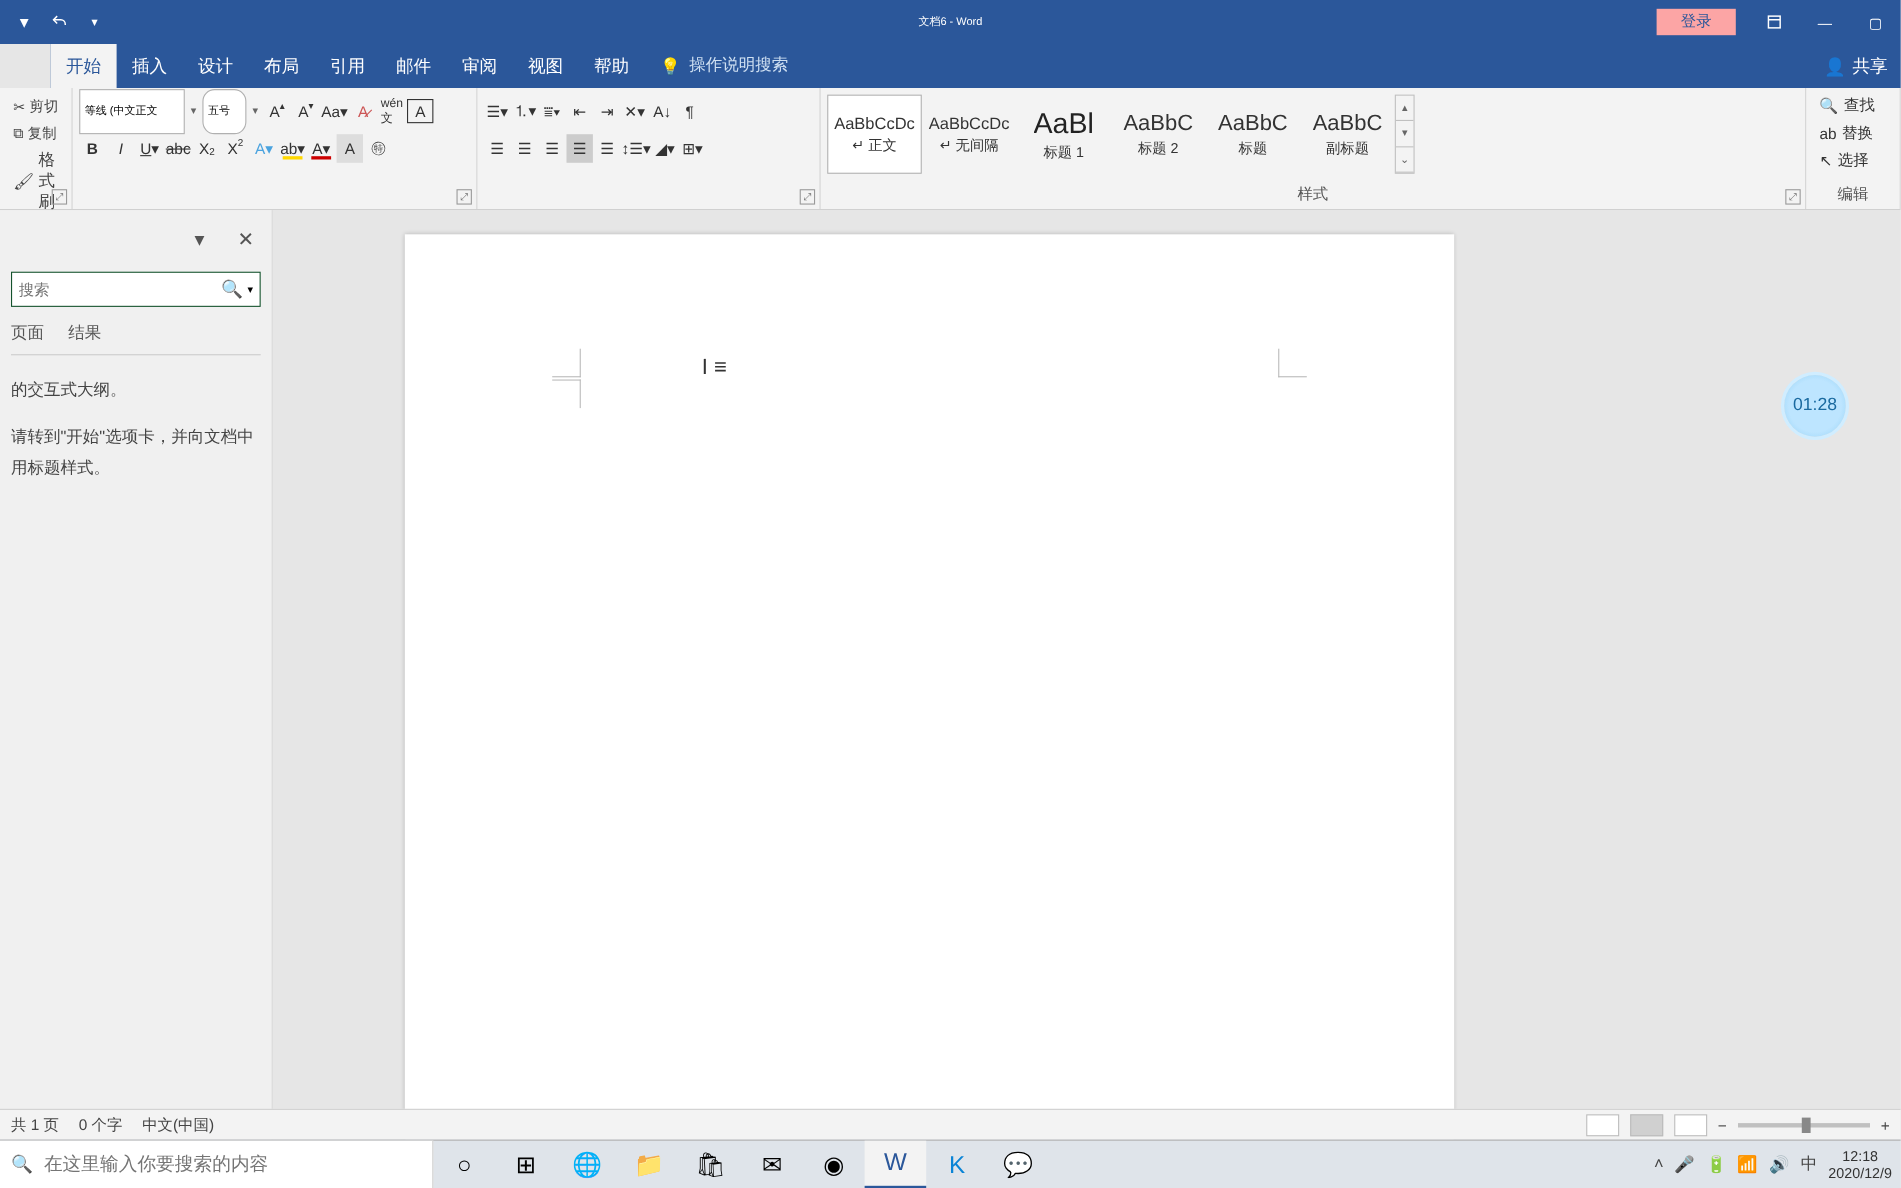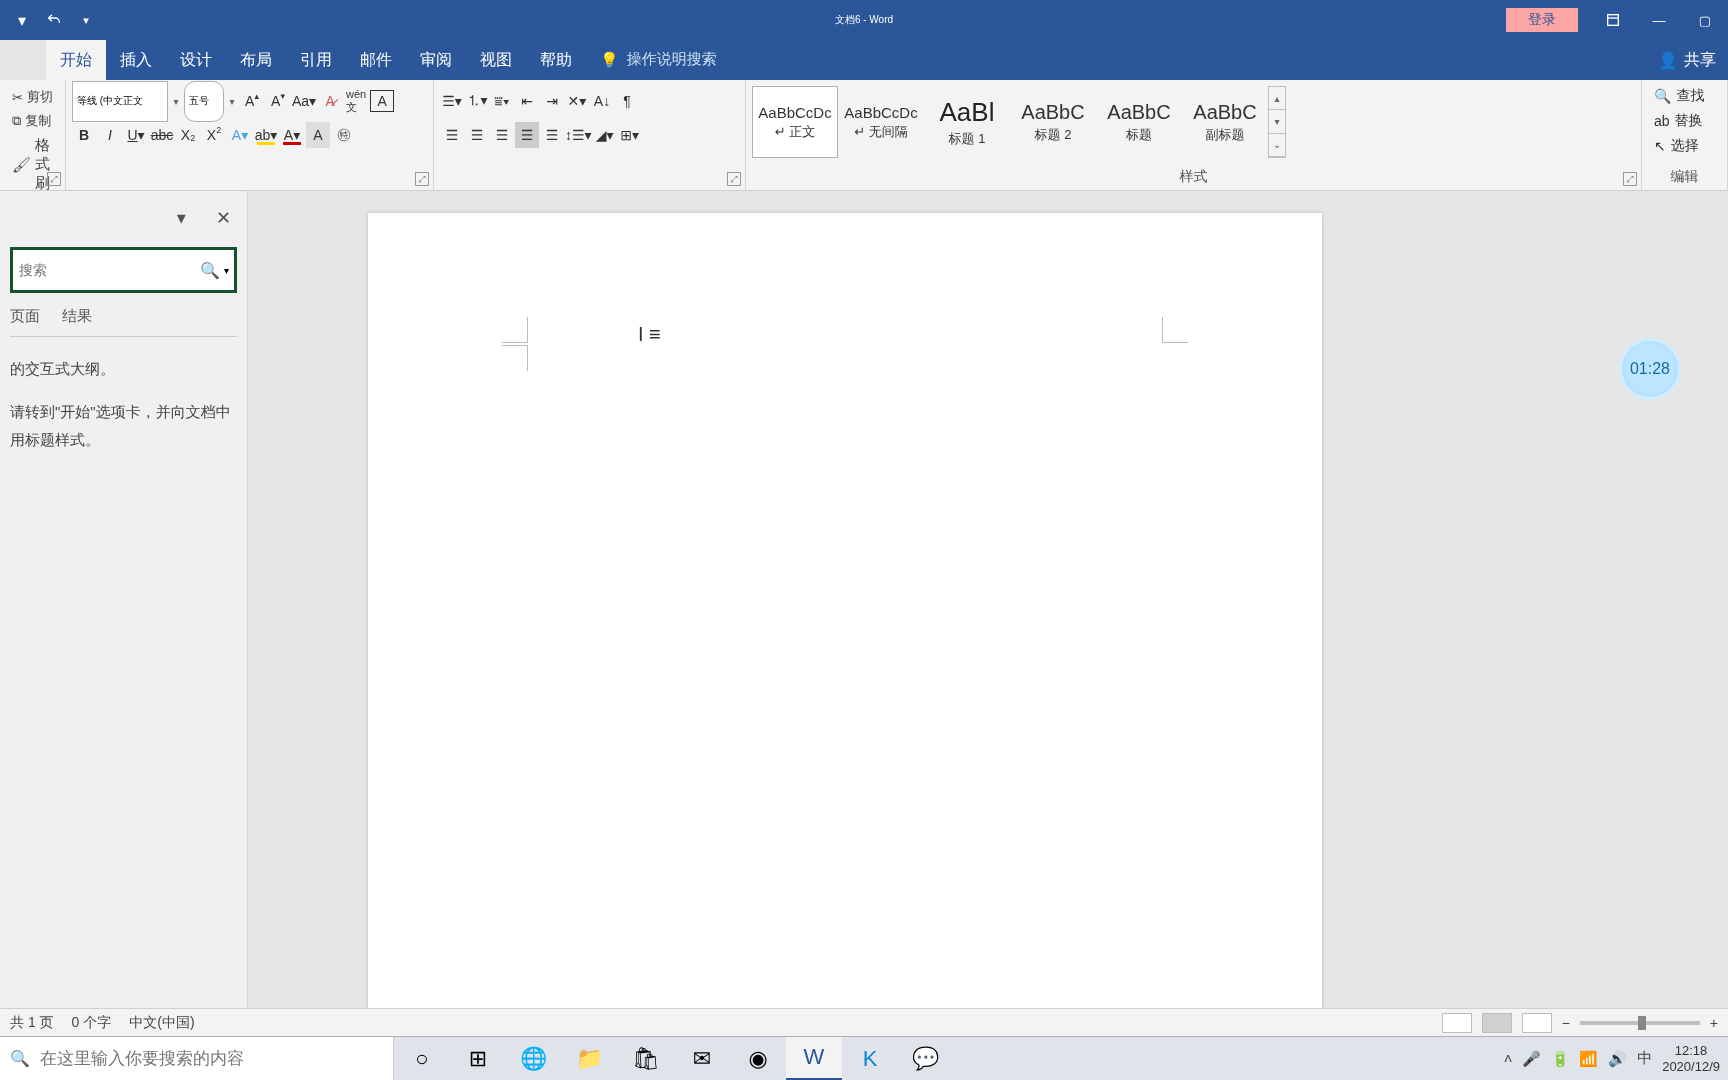--- a/index.html
+++ b/index.html
@@ -59,21 +59,21 @@
 .style-scroll div{flex:1;display:flex;align-items:center;justify-content:center;font-size:10px;color:#666;border-bottom:1px solid #c0c0c0;}
 
 
 .edit-col{display:flex;flex-direction:column;gap:1px;}
 .edit-item{display:flex;align-items:center;gap:5px;font-size:14px;color:#333;padding:3px 6px;}
 
 
 .main{position:absolute;top:191px;left:0;right:0;bottom:44px;display:flex;}
 .navpane{width:248px;background:#f0f0f0;border-right:1px solid #d6d6d6;padding:0 10px;overflow:hidden;}
 .nav-close{display:flex;justify-content:flex-end;gap:30px;padding:16px 6px 10px;color:#555;font-size:18px;}
-.nav-search{border:3px solid #14532d;background:#fff;height:46px;display:flex;align-items:center;padding:0 6px;margin:8px 0 14px 0;}
+.nav-search{border:1px solid #14532d;background:#fff;height:32px;display:flex;align-items:center;padding:0 6px;margin:8px 0 14px 0;}
 .nav-search input{border:none;outline:none;flex:1;font-size:14px;color:#777;}
 .nav-tabs{display:flex;gap:22px;font-size:15px;color:#555;border-bottom:1px solid #ccc;padding-bottom:10px;margin-bottom:18px;}
 .nav-text{font-size:15px;color:#444;line-height:1.9;}
 
 .docarea{flex:1;background:#e6e6e6;position:relative;overflow:hidden;}
 .page{position:absolute;left:120px;top:22px;width:954px;height:1200px;background:#fff;box-shadow:0 0 4px rgba(0,0,0,.2);}
 .margin-mark{position:absolute;width:26px;height:26px;}
 .mm-tl{top:104px;left:134px;border-right:1px solid #bbb;border-bottom:1px solid #bbb;}
 .mm-tr{top:104px;right:134px;border-left:1px solid #bbb;border-bottom:1px solid #bbb;}
 .mm-bl{top:132px;left:134px;border-right:1px solid #bbb;border-top:1px solid #bbb;}

